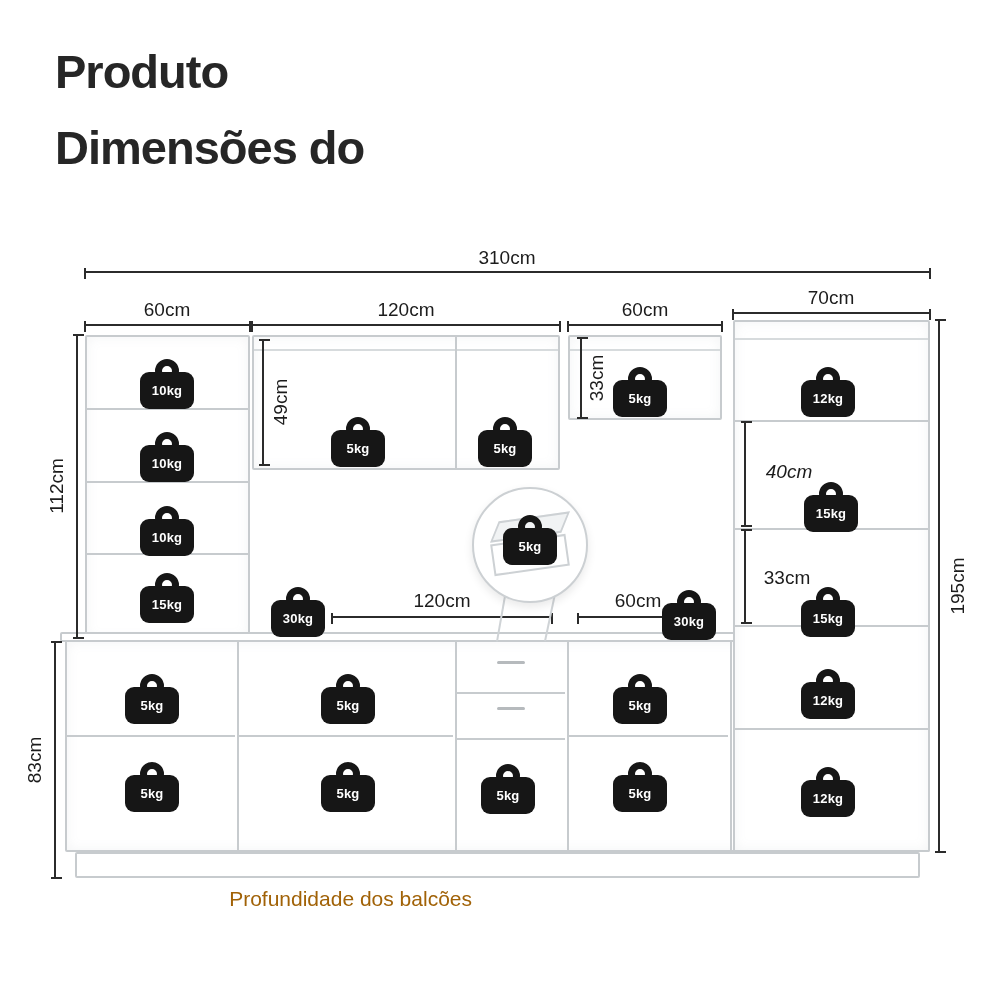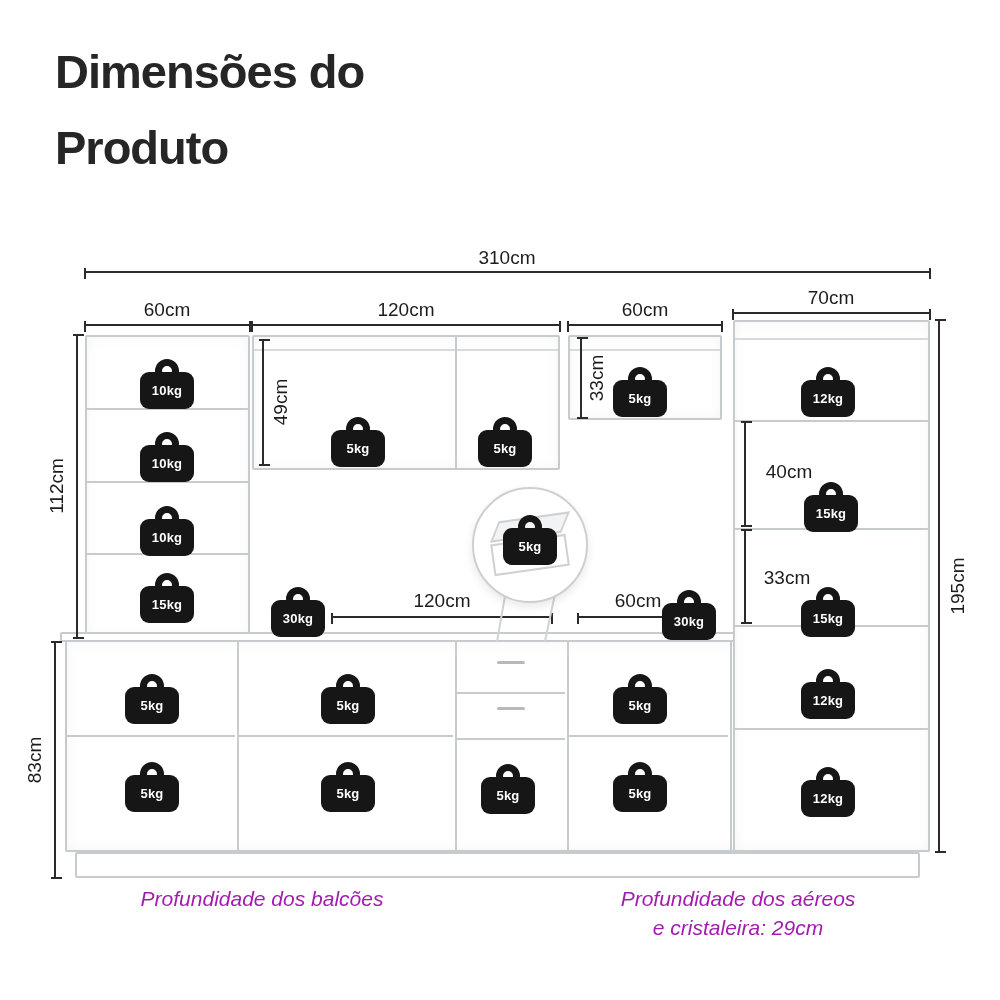--- a/index.html
+++ b/index.html
@@ -43,31 +43,31 @@
   
   .leader { position:absolute; width:0; border-left:2px solid #cfd3d6; transform-origin:top center; z-index:6; }
   .zoom-circle { position:absolute; left:472px; top:487px; width:116px; height:116px; border-radius:50%;
                  background:#fff; border:2px solid #ccd0d3; box-shadow:0 4px 10px rgba(0,0,0,.09);
                  z-index:7; overflow:hidden; }
   .sk-top   { position:absolute; left:20px; top:28px; width:72px; height:20px; background:#f1f3f4;
               border:2px solid #cdd1d4; transform:rotate(-8deg) skewX(-30deg); }
   .sk-front { position:absolute; left:18px; top:50px; width:76px; height:32px; background:#fff;
               border:2px solid #cdd1d4; transform:rotate(-8deg); }
 
-  .footer-text { position:absolute; width:420px; text-align:center; font-size:21px;
-                 line-height:29px; color:#a21caf;font-style:italic; }
+  .footer-text { position:absolute; width:420px; text-align:right; font-size:21px;
+                 line-height:29px; color:#a16207; }
 </style>
 </head>
 <body>
 
 <div class="canvas">
 
   <div class="title">
+    <div>Produto</div>
     <div>Dimensões do</div>
-    <div>Produto</div>
   </div>
 
   <div class="box" style="left:65px; top:640px; width:865px; height:212px;"></div>
   <div class="vdiv" style="left:237px; top:642px; height:208px;"></div>
   <div class="vdiv" style="left:455px; top:642px; height:208px;"></div>
   <div class="vdiv" style="left:567px; top:642px; height:208px;"></div>
   <div class="vdiv" style="left:730px; top:642px; height:208px;"></div>
   <div class="shelf" style="left:67px;  top:735px; width:168px;"></div>
   <div class="shelf" style="left:239px; top:735px; width:214px;"></div>
   <div class="shelf" style="left:569px; top:735px; width:159px;"></div>
@@ -116,21 +116,21 @@
   <div class="vline" style="left:54px;  top:642px; height:236px;"></div>
 
   <div class="dlabel" style="left:507px; top:258px;">310cm</div>
   <div class="dlabel" style="left:167px; top:310px;">60cm</div>
   <div class="dlabel" style="left:406px; top:310px;">120cm</div>
   <div class="dlabel" style="left:645px; top:310px;">60cm</div>
   <div class="dlabel" style="left:831px; top:298px;">70cm</div>
   <div class="dlabel vert" style="left:281px; top:402px;">49cm</div>
   <div class="dlabel vert" style="left:597px; top:378px;">33cm</div>
   <div class="dlabel vert" style="left:57px;  top:486px;">112cm</div>
-  <div class="dlabel" style="left:789px; top:472px;">40cm</div>
+  <div class="dlabel" style="left:789px; top:472px;font-style:italic;">40cm</div>
   <div class="dlabel" style="left:787px; top:578px;">33cm</div>
   <div class="dlabel vert" style="left:958px; top:586px;">195cm</div>
   <div class="dlabel" style="left:442px; top:601px;">120cm</div>
   <div class="dlabel" style="left:638px; top:601px;">60cm</div>
   <div class="dlabel vert" style="left:35px; top:760px;">83cm</div>
 
   <div class="leader" style="left:504px; top:596px; height:46px; transform:rotate(10deg);"></div>
   <div class="leader" style="left:554px; top:594px; height:48px; transform:rotate(12deg);"></div>
   <div class="zoom-circle">
     <div class="sk-top"></div>
@@ -222,18 +222,14 @@
       <span class="bbody">12kg</span>
     </div>
   <div class="badge" style="left:801px; top:767px;">
       <span class="ring"></span>
       <span class="bbody">12kg</span>
     </div>
 
   <div class="footer-text" style="left:52px; top:884px;">
     <div>Profundidade dos balcões</div>
   </div>
-  <div class="footer-text" style="left:528px; top:884px;">
-    <div>Profundidade dos aéreos</div>
-    <div>e cristaleira: 29cm</div>
-  </div>
 
 </div>
 
 </body></html>

